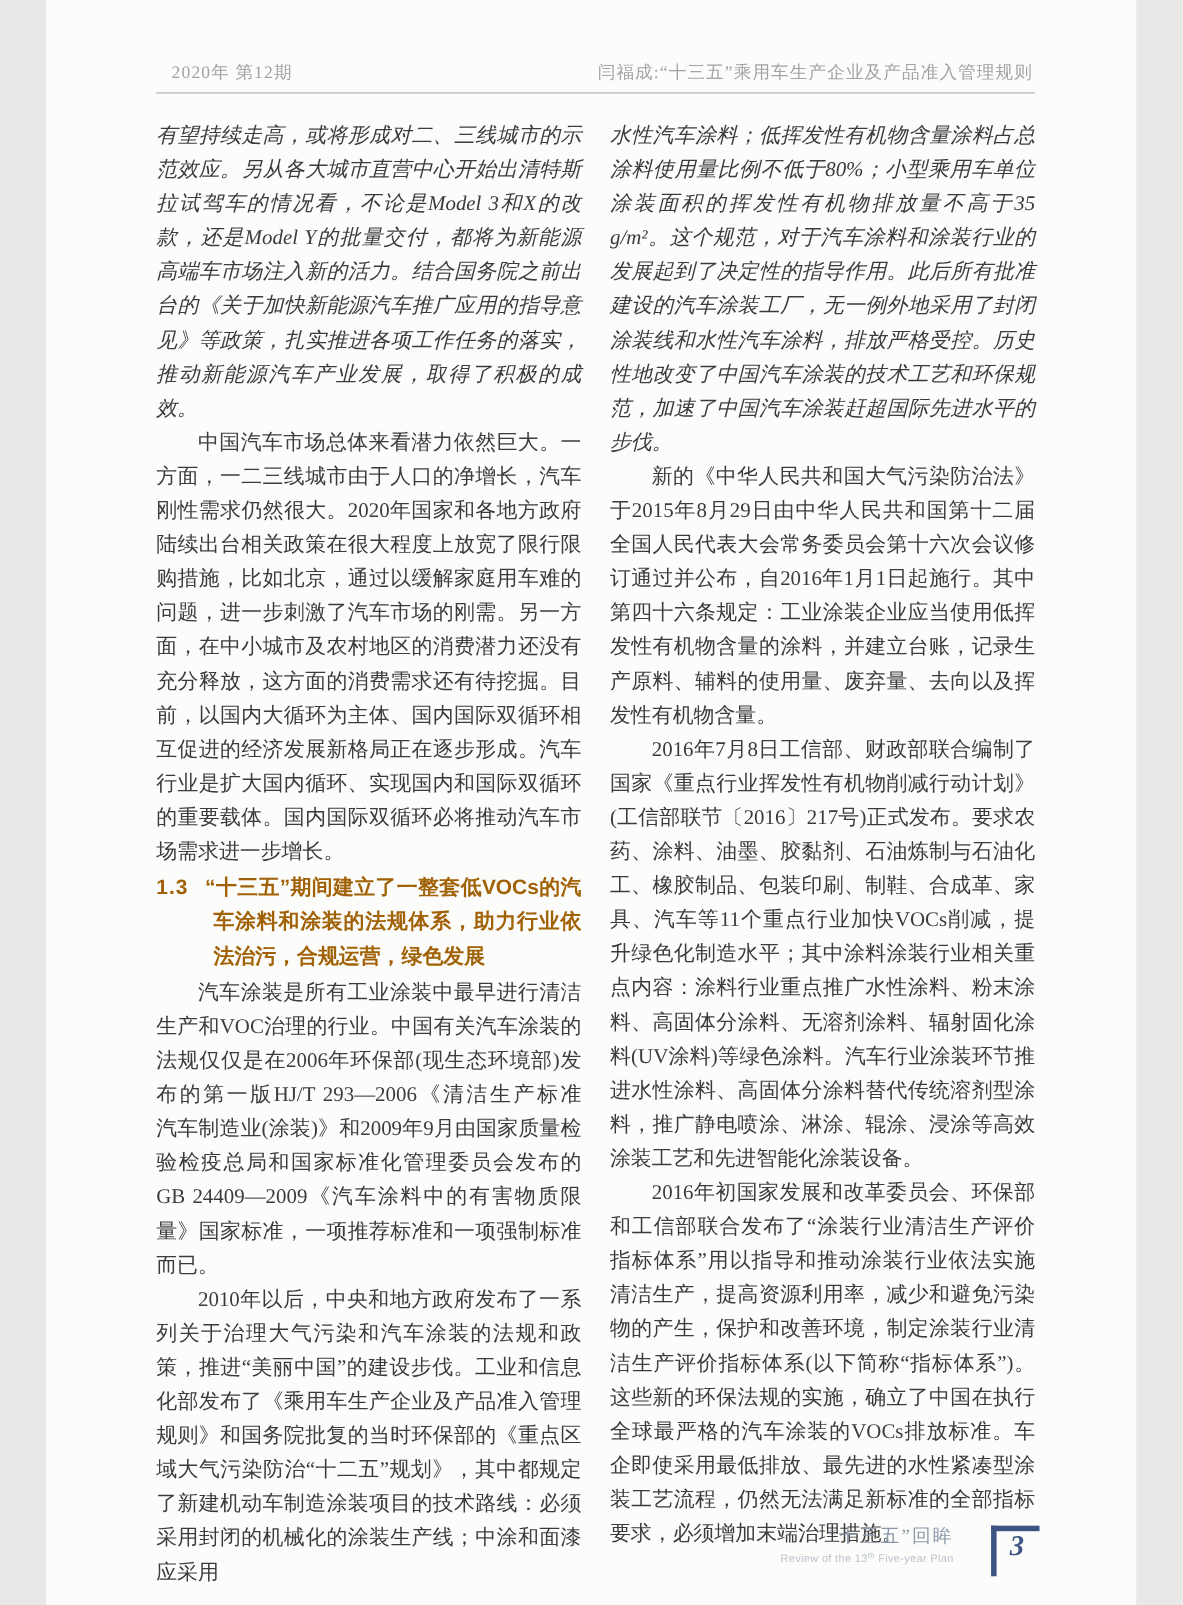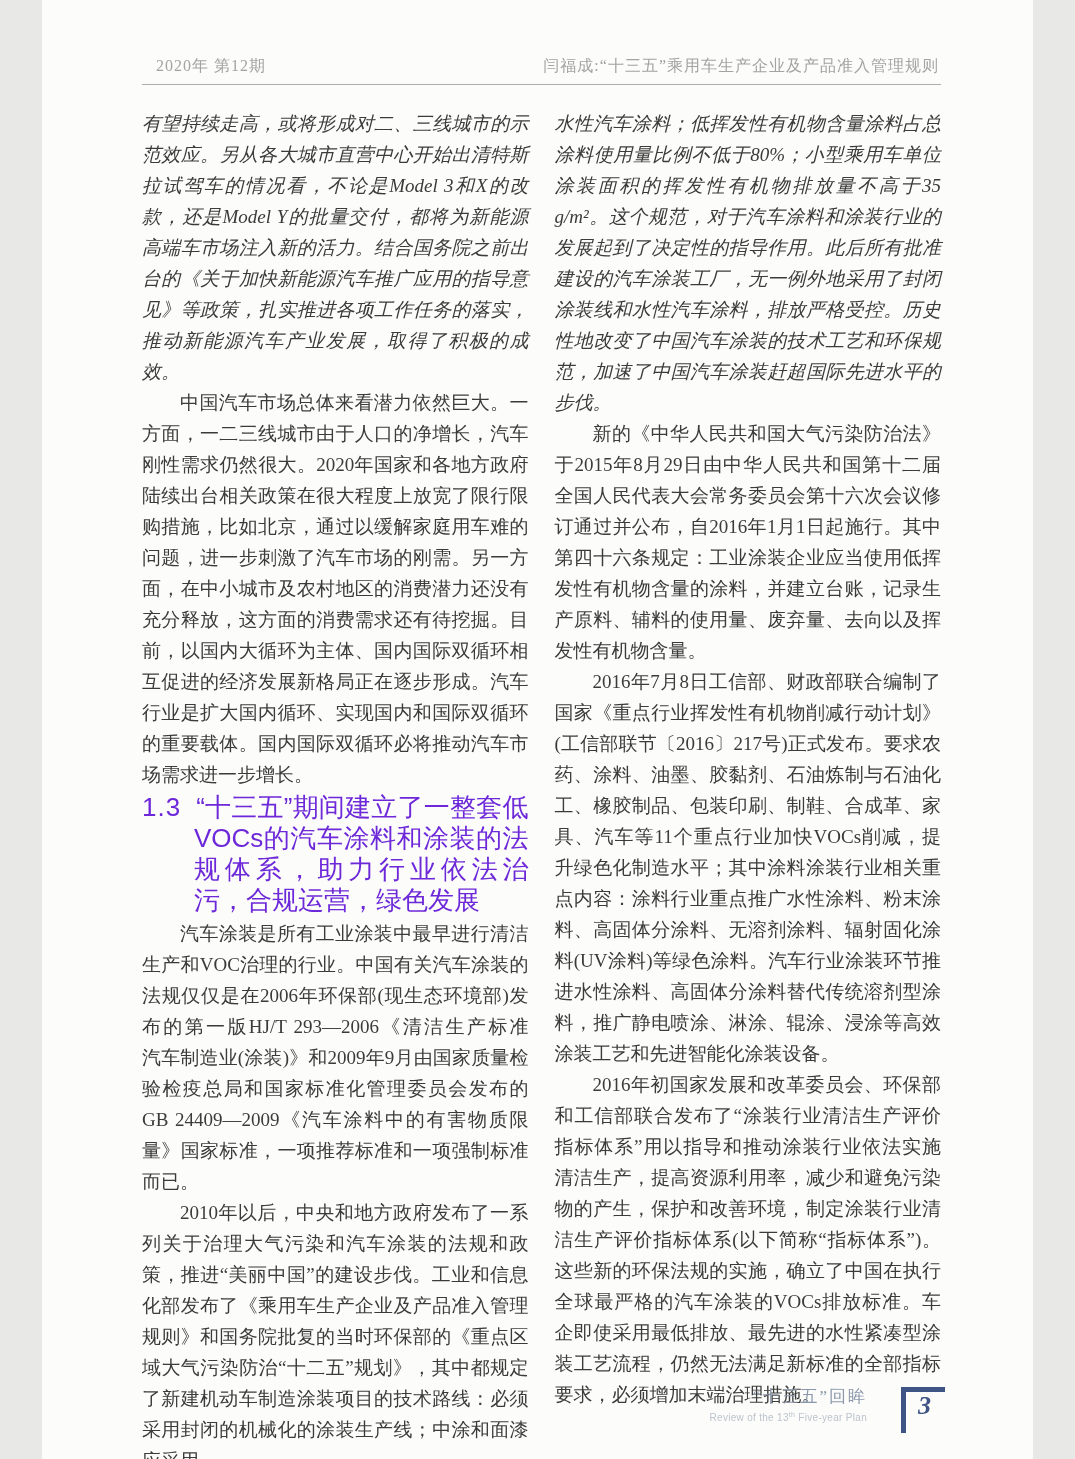--- a/index.html
+++ b/index.html
@@ -45,23 +45,23 @@
   }
   .para {
     margin: 0;
     text-indent: 2em;
   }
   .para.no-indent { text-indent: 0; font-style: italic; }
 
   .section-heading {
     margin: 2px 0 2px 0;
     font-family: "Liberation Sans", "DejaVu Sans", sans-serif;
-    font-size: 26px;
-    font-weight: normal;
-    color: #6d28d9;
+    font-size: 19px;
+    font-weight: bold;
+    color: #a16207;
     line-height: 31px;
     padding-left: 52px;
     text-indent: -52px;
     text-align: justify;
   }
   .heading-num { margin-right: 15px; letter-spacing: 1px; }
 
   .page-footer {
     position: absolute;
     right: 88px;

